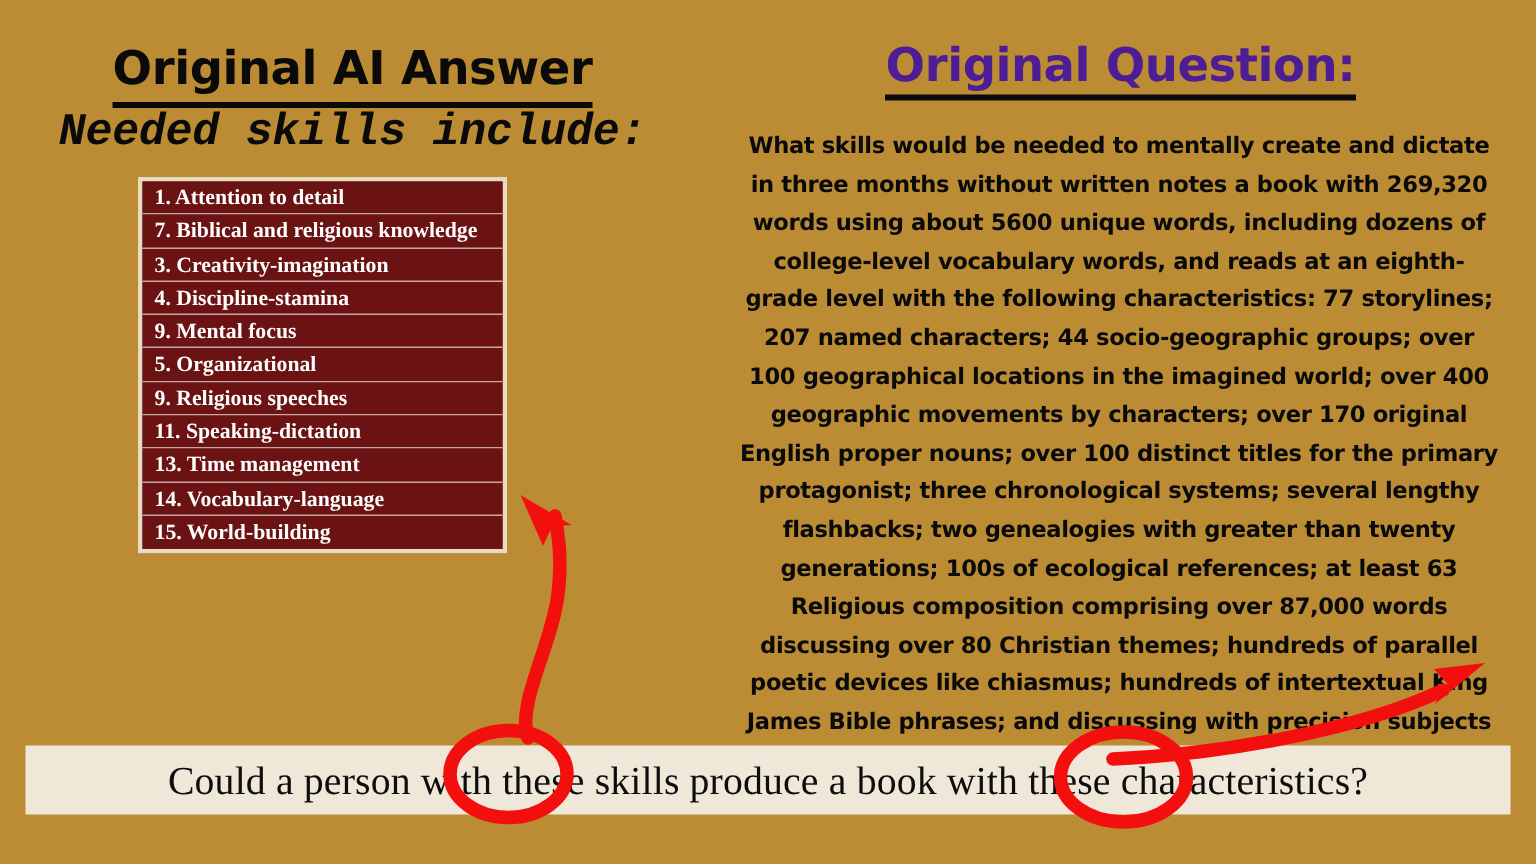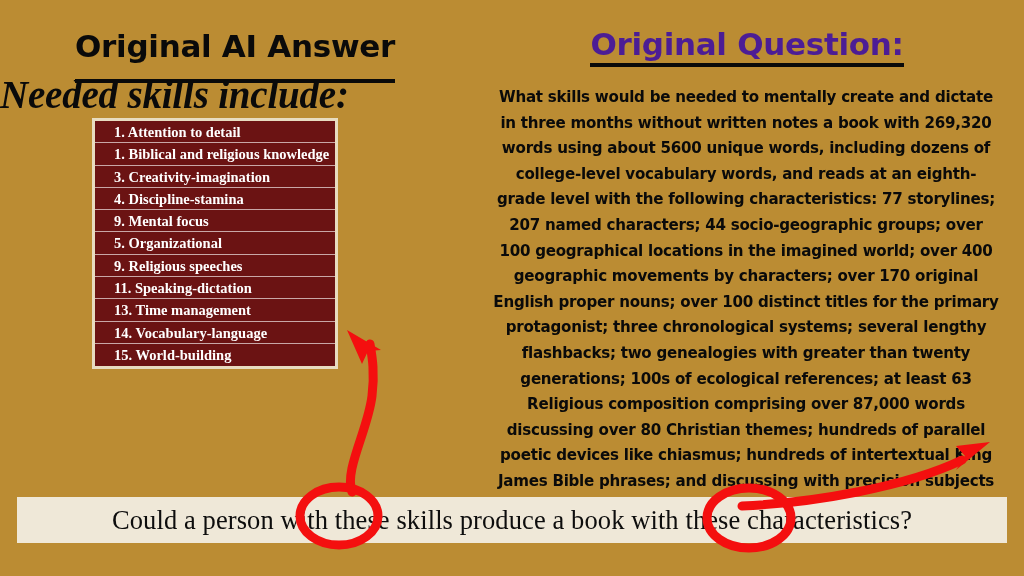--- a/index.html
+++ b/index.html
@@ -38,31 +38,31 @@
     width: 470px;
     text-align: center;
     font-family: "DejaVu Sans", sans-serif;
     font-size: 31px;
     font-weight: bold;
     color: #0a0a0a;
     letter-spacing: -0.3px;
   }
   #answer-title span.u {
     border-bottom: 4px solid #0a0a0a;
-    padding-bottom: 15px;
+    padding-bottom: 4px;
   }
 
   #answer-subtitle {
     position: absolute;
     left: 0;
     top: 72px;
     width: 470px;
-    text-align: left;
-    font-family: Liberation Serif, serif;
-    font-size: 39px;
+    text-align: center;
+    font-family: Liberation Mono, monospace;
+    font-size: 30px;
     font-weight: bold;
     font-style: italic;
     color: #0a0a0a;
     letter-spacing: -0.2px;
   }
 
   #skills-list {
     position: absolute;
     left: 92px;
     top: 118px;
@@ -73,21 +73,21 @@
   }
   .skill-row {
     height: 22.3px;
     line-height: 22.3px;
     background: #6b1313;
     border-bottom: 1px solid #c9a7a7;
     color: #ffffff;
     font-family: "Liberation Serif", "DejaVu Serif", serif;
     font-size: 14.5px;
     font-weight: bold;
-    padding-left: 19px;
+    padding-left: 8px;
     box-sizing: border-box;
     white-space: nowrap;
     overflow: hidden;
   }
   .skill-row:last-child {
     border-bottom: none;
   }
 
   
   #right-col {
@@ -164,21 +164,21 @@
 <div id="stage">
 
   <div id="left-col">
 
     <div id="answer-title"><span class="u">Original AI Answer</span></div>
 
     <div id="answer-subtitle">Needed skills include:</div>
 
     <div id="skills-list">
       <div class="skill-row">1. Attention to detail</div>
-      <div class="skill-row">1. Biblical and religious knowledge</div>
+      <div class="skill-row">7. Biblical and religious knowledge</div>
       <div class="skill-row">3. Creativity-imagination</div>
       <div class="skill-row">4. Discipline-stamina</div>
       <div class="skill-row">9. Mental focus</div>
       <div class="skill-row">5. Organizational</div>
       <div class="skill-row">9. Religious speeches</div>
       <div class="skill-row">11. Speaking-dictation</div>
       <div class="skill-row">13. Time management</div>
       <div class="skill-row">14. Vocabulary-language</div>
       <div class="skill-row">15. World-building</div>
     </div>

